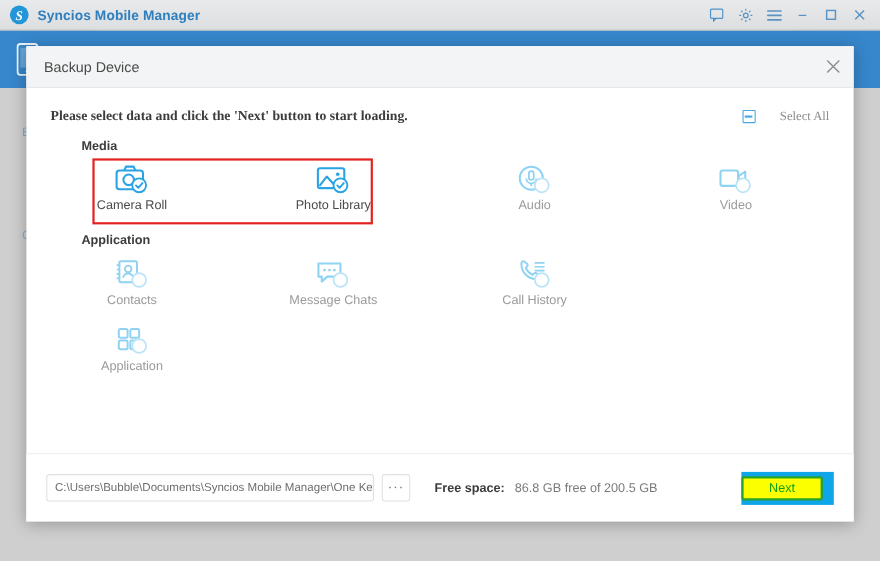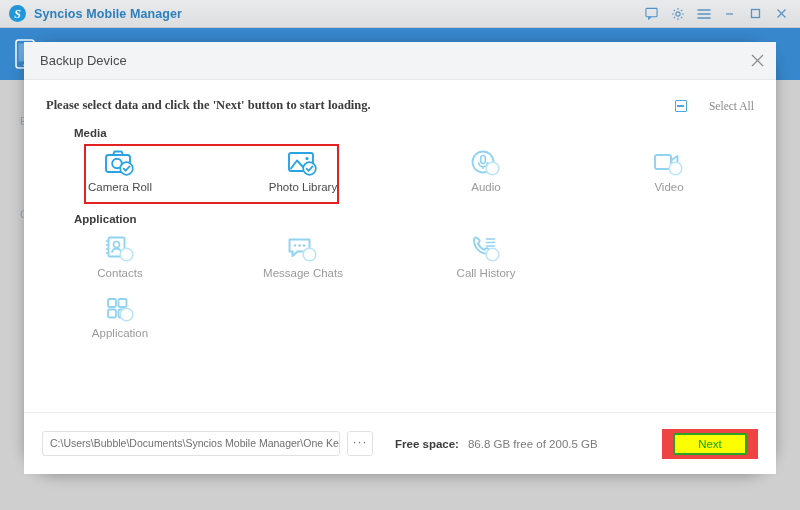--- a/index.html
+++ b/index.html
@@ -56,21 +56,20 @@
   }
   .bg-text {
     position: absolute; color: #3f93d6; font-size: 11px; opacity: .55;
   }
 
   
   .dialog {
     position: absolute; left: 24px; top: 42px; width: 752px; height: 432px;
     background: #ffffff;
     box-shadow: 0 2px 14px rgba(0,0,0,.28);
-    border-radius: 32px;
   }
   .dlg-header {
     height: 38px; background: #f3f4f5; border-bottom: 1px solid #e6e7e8;
     display: flex; align-items: center; padding: 0 0 0 16px;
   }
   .dlg-title { font-size: 13px; color: #4a4a4a; }
   .dlg-close {
     margin-left: auto; width: 38px; height: 38px;
     display: flex; align-items: center; justify-content: center;
     color: #888; cursor: pointer;
@@ -123,22 +122,22 @@
   }
   .browse-btn {
     margin-left: 7px; width: 26px; height: 25px; border: 1px solid #e0e1e2;
     border-radius: 3px; background: #fff; color: #6f6f6f; font-size: 12px;
     display: flex; align-items: center; justify-content: center; cursor: pointer;
     letter-spacing: 1px; padding-bottom: 4px;
   }
   .free-label { margin-left: 22px; font-size: 11.5px; font-weight: bold; color: #3c3c3c; }
   .free-value { margin-left: 9px; font-size: 11.5px; color: #7b7b7b; }
   .next-wrap {
-    margin-left: auto; width: 96px; height: 30px; background: #ef4444;
-    display: flex; align-items: center; justify-content: center;
+    margin-left: auto; width: 84px; height: 30px; background: #0ea5e9;
+    display: flex; align-items: center; justify-content: flex-start;
   }
   .next-btn {
     width: 74px; height: 22px; border: 2px solid #2aa22a; background: #fbff00;
     color: #14a014; font-size: 11.5px; display: flex; align-items: center;
     justify-content: center; cursor: pointer; border-radius: 2px;
   }
 </style>
 </head>
 <body>
 

